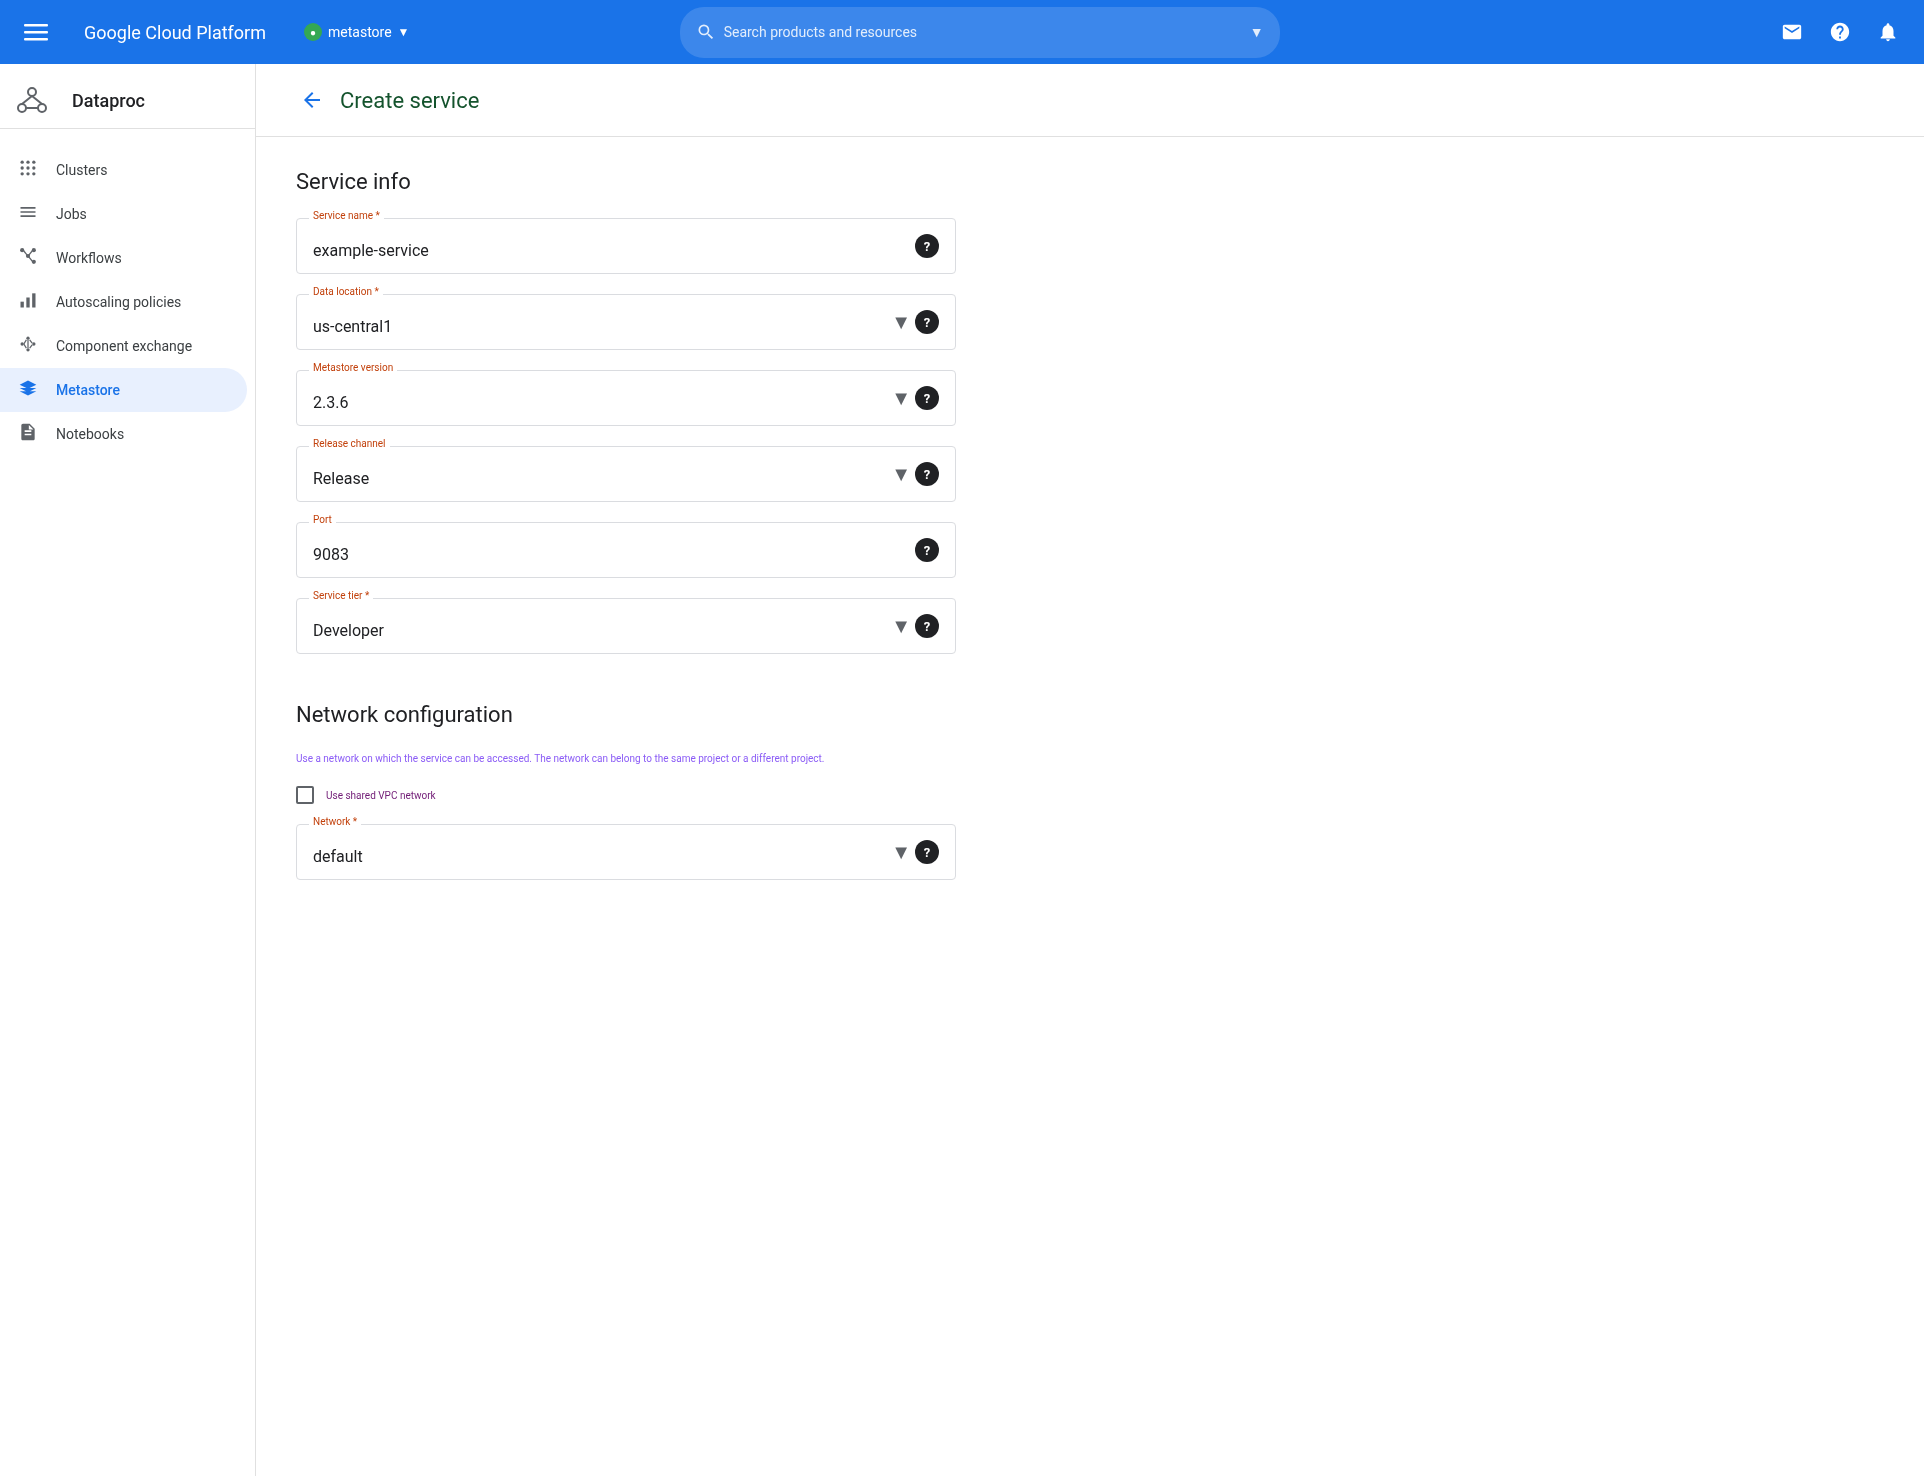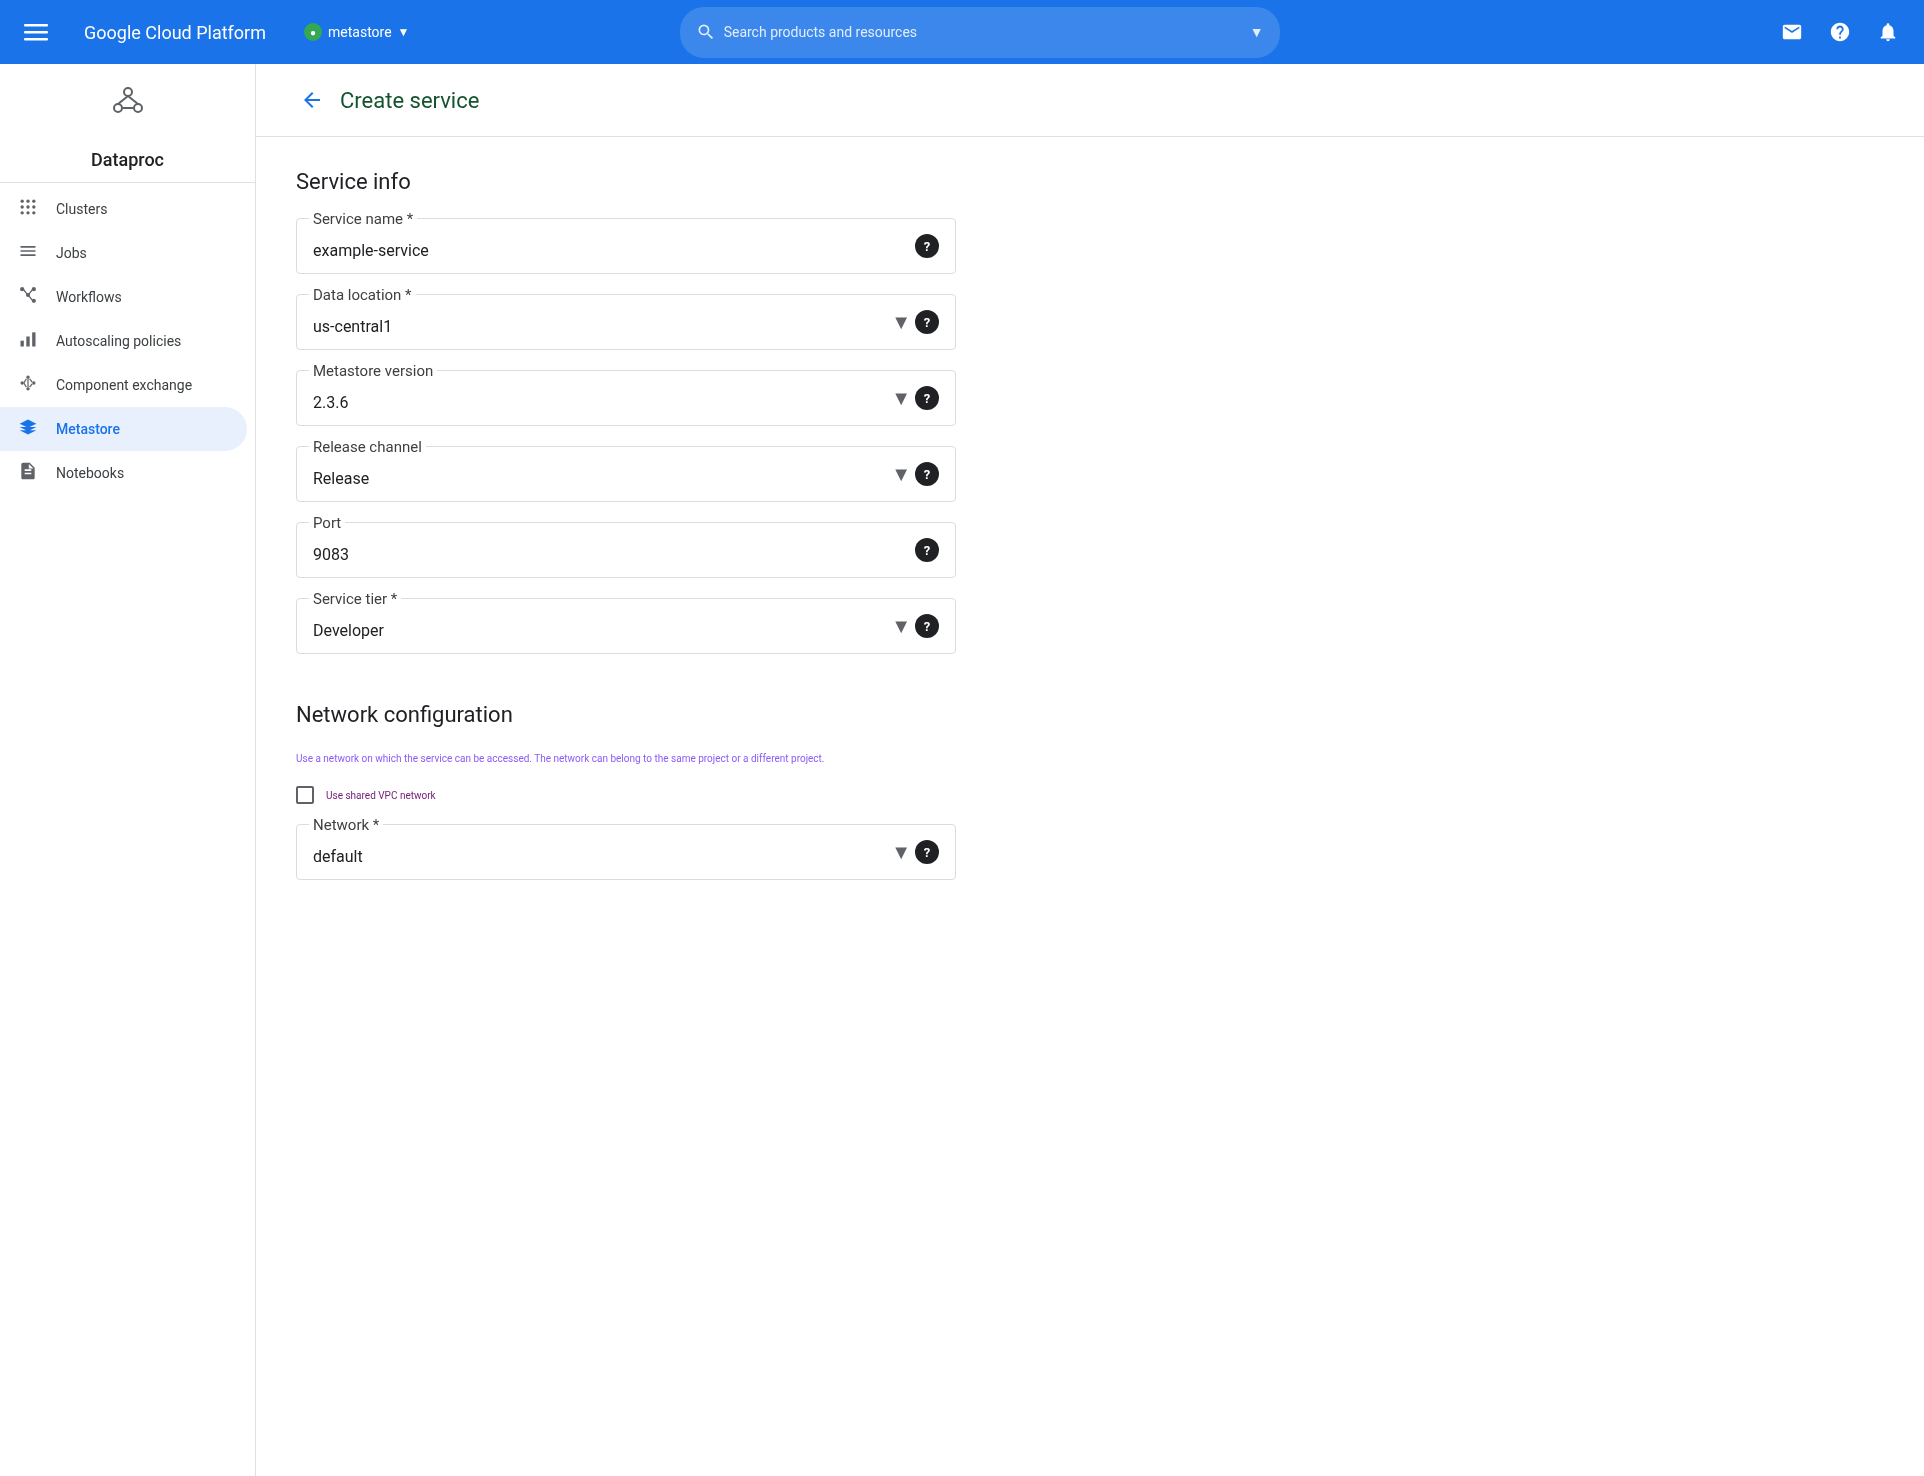--- a/index.html
+++ b/index.html
@@ -85,25 +85,24 @@
       width: 256px;
       border-right: 1px solid #e0e0e0;
       background: #fff;
       flex-shrink: 0;
       overflow-y: auto;
       padding: 8px 0;
     }
     .sidebar-header {
       display: flex;
       align-items: center;
-      gap: 33px;
+      gap: 24px;
       padding: 12px 16px 12px 16px;
       border-bottom: 1px solid #e0e0e0;
-      margin-bottom: 4px;
-      flex-direction: column;
+      margin-bottom: 19px;
     }
     .sidebar-app-name {
       font-size: 18px;
       font-weight: 500;
       color: #202124;
     }
     .sidebar-item {
       display: flex;
       align-items: center;
       gap: 16px;
@@ -172,22 +171,22 @@
       display: flex;
       align-items: center;
       min-height: 56px;
     }
     .form-field-label {
       position: absolute;
       top: -9px;
       left: 12px;
       background: #fff;
       padding: 0 4px;
-      font-size: 15px;
-      color: #404040;
+      font-size: 10px;
+      color: #c2410c;
     }
     .form-field-input {
       flex: 1;
       border: none;
       outline: none;
       font-size: 16px;
       color: #202124;
       background: transparent;
       padding: 16px 0 8px;
       font-family: inherit;

